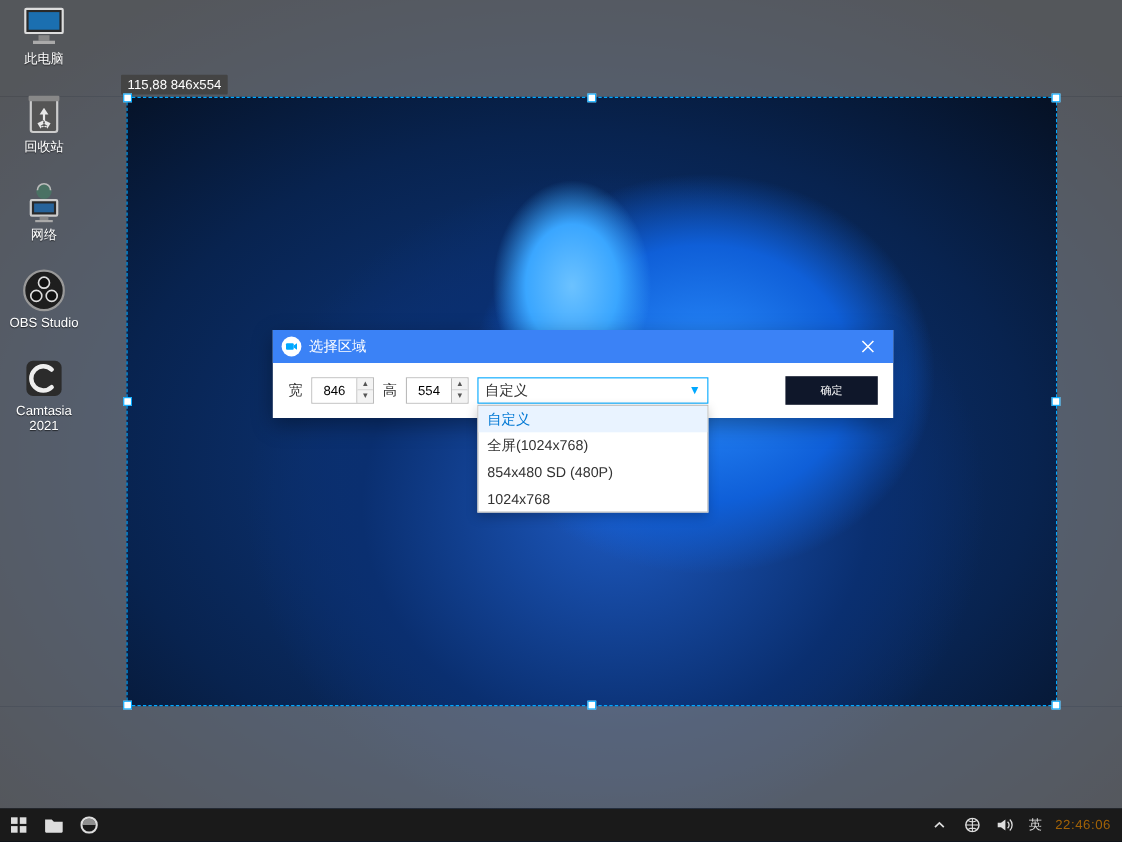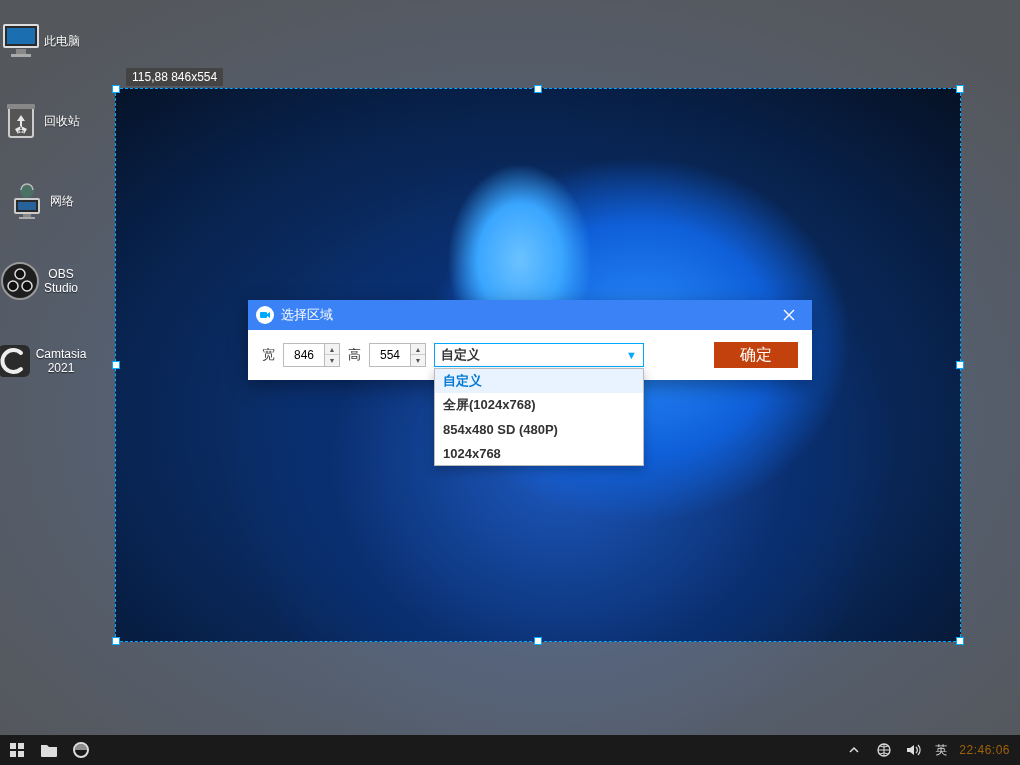--- a/index.html
+++ b/index.html
@@ -19,47 +19,47 @@
   .dim.top{left:0;top:0;width:1020px;height:88px;}
   .dim.left{left:0;top:88px;width:115px;height:554px;}
   .dim.right{left:961px;top:88px;width:59px;height:554px;}
   .dim.bottom{left:0;top:642px;width:1020px;height:93px;}
   
   .selection{position:absolute;left:115px;top:88px;width:846px;height:554px;border:1px dashed #00a8ff;}
   .handle{position:absolute;width:8px;height:8px;background:#fff;border:1px solid #00a8ff;}
   .h-nw{left:-4px;top:-4px;} .h-n{left:50%;top:-4px;margin-left:-4px;} .h-ne{right:-4px;top:-4px;}
   .h-w{left:-4px;top:50%;margin-top:-4px;} .h-e{right:-4px;top:50%;margin-top:-4px;}
   .h-sw{left:-4px;bottom:-4px;} .h-s{left:50%;bottom:-4px;margin-left:-4px;} .h-se{right:-4px;bottom:-4px;}
-  .coords{position:absolute;left:126px;top:68px;background:#444;color:#fff;font-size:12px;padding:2px 6px;border-radius:1px;}
+  .coords{position:absolute;left:110px;top:68px;background:#444;color:#fff;font-size:12px;padding:2px 6px;border-radius:1px;}
   
   .desktop-icons{position:absolute;left:0;top:4px;width:80px;}
-  .dicon{width:80px;height:74px;display:flex;flex-direction:row;align-items:center;justify-content:center;gap:2px;margin-bottom:6px;cursor:pointer;}
+  .dicon{width:80px;height:74px;display:flex;flex-direction:column;align-items:center;justify-content:flex-start;gap:2px;margin-bottom:6px;cursor:pointer;}
   .dicon .glyph{width:42px;height:40px;display:flex;align-items:center;justify-content:center;}
   .dicon .lbl{color:#fff;font-size:12px;text-align:center;line-height:14px;text-shadow:0 1px 1px rgba(0,0,0,.6);}
   
   .dialog{position:absolute;left:248px;top:300px;width:564px;background:#fff;box-shadow:0 6px 18px rgba(0,0,0,.35);}
   .dlg-title{height:30px;background:#3b82f6;color:#fff;display:flex;align-items:center;padding:0 6px 0 8px;font-size:13px;}
   .dlg-title .cam{width:18px;height:18px;border-radius:50%;background:#fff;display:flex;align-items:center;justify-content:center;margin-right:7px;}
   .dlg-title .cam svg{display:block;}
   .dlg-title .ttl{flex:1;}
   .dlg-title .close{width:34px;height:30px;display:flex;align-items:center;justify-content:center;cursor:pointer;}
   .dlg-body{padding:12px 14px 12px 14px;display:flex;align-items:center;gap:8px;}
   .fld-label{font-size:13px;color:#333;}
   .numwrap{display:flex;align-items:center;border:1px solid #bbb;height:24px;}
   .numwrap input{width:40px;height:22px;border:none;text-align:center;font-size:12px;outline:none;}
   .spin{display:flex;flex-direction:column;border-left:1px solid #bbb;}
   .spin div{width:14px;height:11px;display:flex;align-items:center;justify-content:center;font-size:7px;color:#555;cursor:pointer;background:#f3f3f3;}
   .spin div:first-child{border-bottom:1px solid #ccc;}
-  .combo{position:relative;flex:0 0 210px;font-weight:bold;}
+  .combo{position:relative;flex:0 0 210px;}
   .combo-box{height:24px;border:1px solid #00a8ff;display:flex;align-items:center;padding:0 6px;font-size:13px;color:#333;cursor:pointer;justify-content:space-between;}
   .combo-box .chev{color:#00a8ff;font-size:11px;}
   .combo-list{position:absolute;left:0;top:25px;width:210px;background:#fff;border:1px solid #bbb;box-shadow:0 4px 10px rgba(0,0,0,.25);z-index:50;}
   .combo-item{height:24px;display:flex;align-items:center;padding:0 8px;font-size:13px;color:#333;cursor:pointer;}
   .combo-item.sel{background:#e9f3ff;color:#0078d4;}
-  .ok-btn{margin-left:auto;width:84px;height:26px;background:#c2410c;color:#fff;border:none;font-size:16px;cursor:pointer;}
+  .ok-btn{margin-left:auto;width:84px;height:26px;background:#0f172a;color:#fff;border:none;font-size:10px;cursor:pointer;}
   
   .taskbar{position:absolute;left:0;bottom:0;width:1020px;height:30px;background:#1a1a1a;display:flex;align-items:center;color:#ddd;font-size:12px;}
   .taskbar .tb-left{display:flex;align-items:center;gap:14px;padding-left:8px;}
   .taskbar .tb-right{margin-left:auto;display:flex;align-items:center;gap:12px;padding-right:10px;}
   .tb-icon{width:18px;height:18px;display:flex;align-items:center;justify-content:center;cursor:pointer;}
   .clock{font-size:12px;color:#a16207;letter-spacing:.5px;}
   .ime{font-size:12px;}
   svg{display:block;}
 </style>
 </head>

